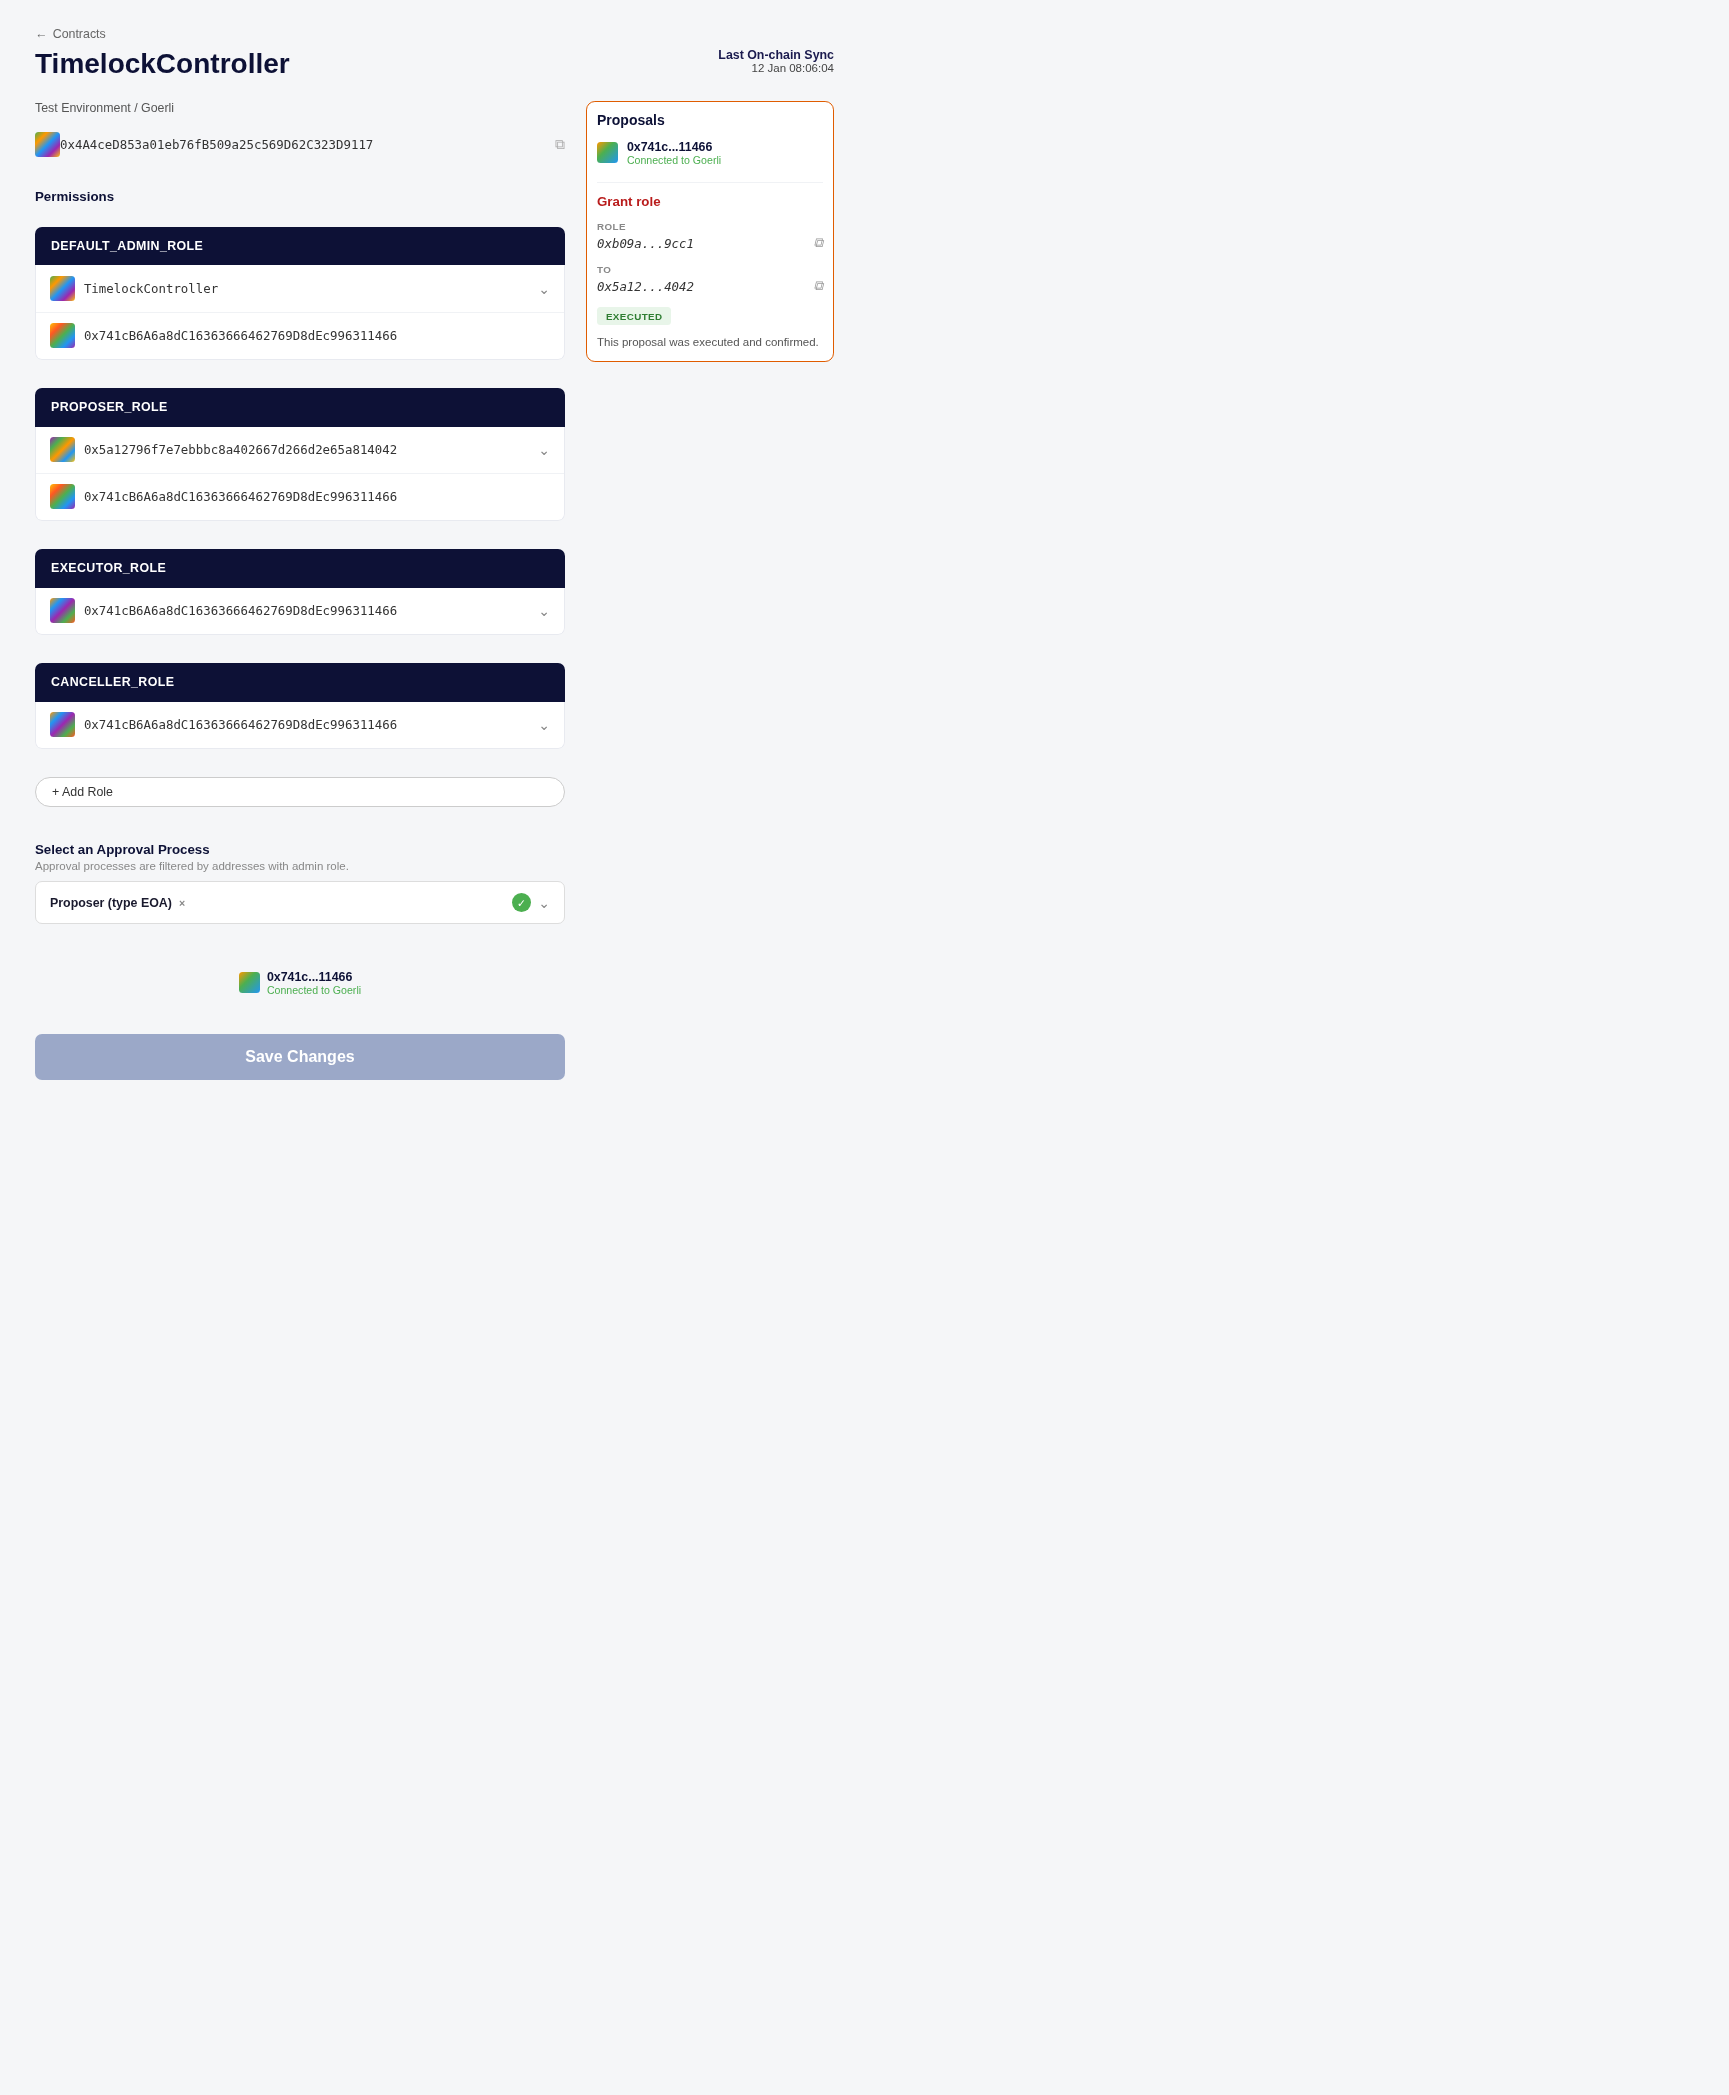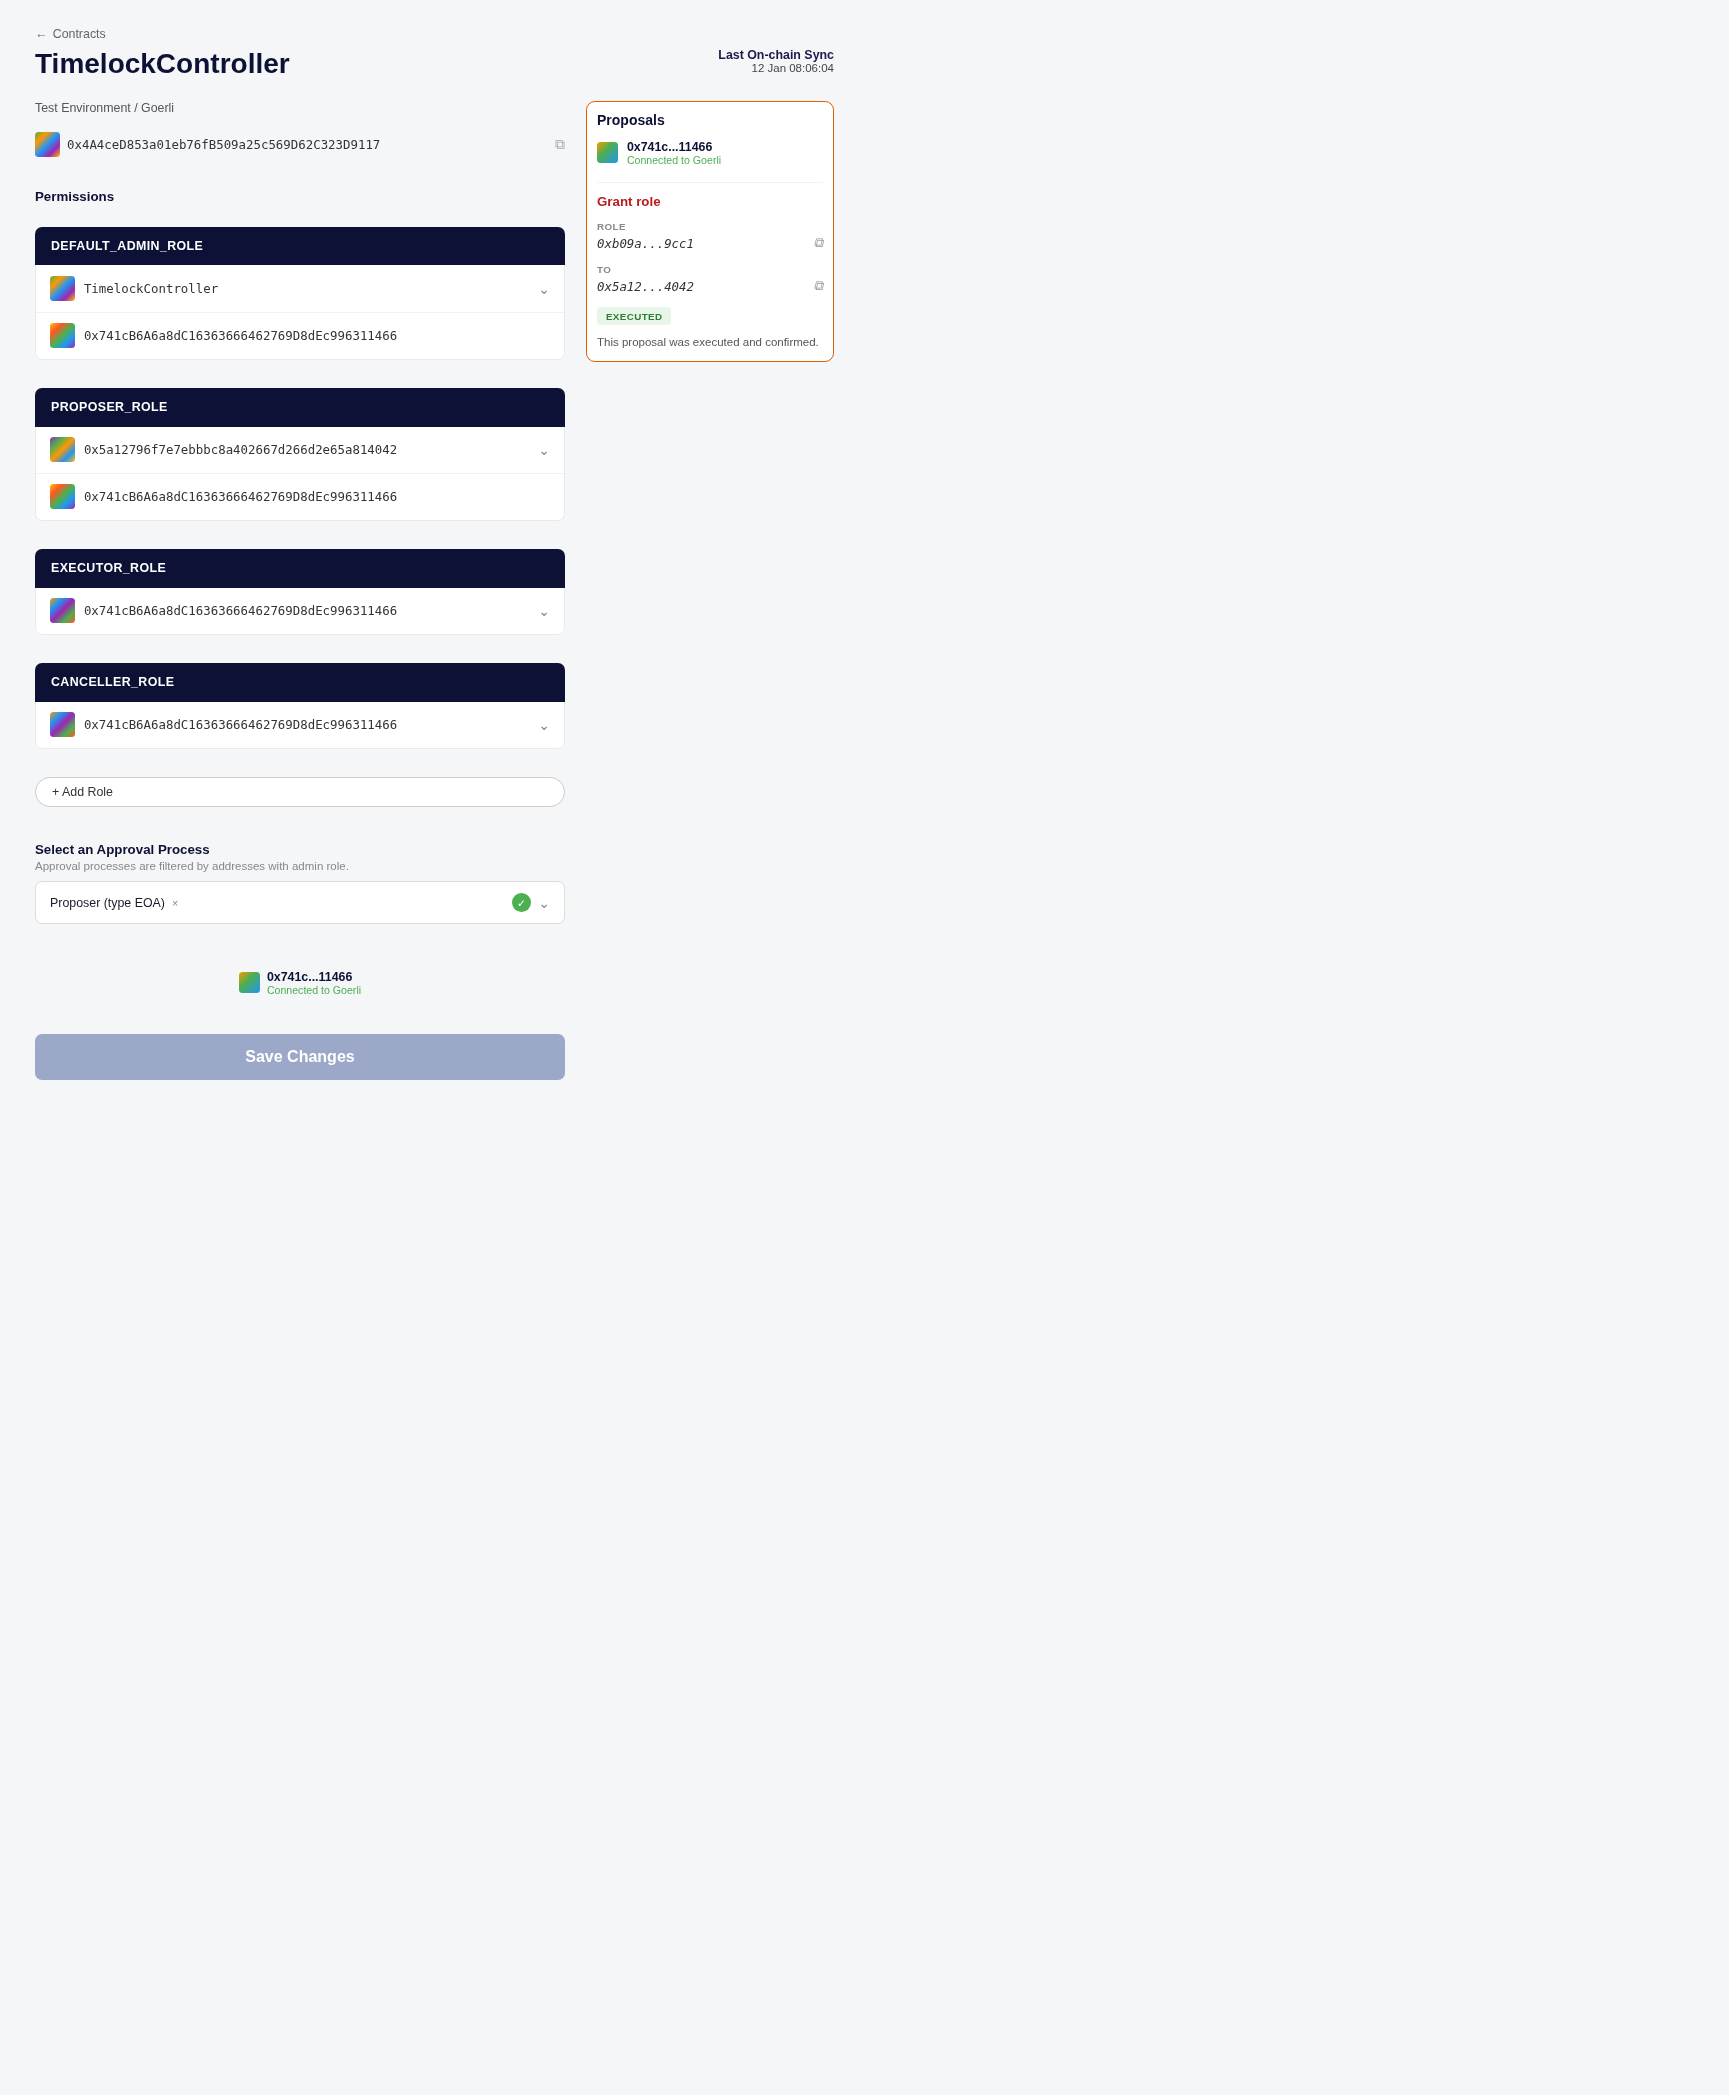--- a/index.html
+++ b/index.html
@@ -66,21 +66,20 @@
       flex-shrink: 0;
     }
     .env-row {
       font-size: 12.4px;
       color: #555;
       margin-bottom: 3.5px;
     }
     .address-row {
       display: flex;
       align-items: center;
-      gap: 7px;
       margin-bottom: 17.7px;
     }
     .address-text {
       font-size: 12.4px;
       color: #333;
       font-family: monospace;
     }
     .copy-icon {
       color: #aaa;
       cursor: pointer;
@@ -162,20 +161,21 @@
       border-radius: 7px;
       padding: 10.6px 14px;
       background: #fff;
       cursor: pointer;
     }
     .approval-select-left {
       display: flex;
       align-items: center;
       gap: 7px;
       font-size: 12.4px;
+      font-weight: bold;
     }
     .tag-close {
       font-size: 10.6px;
       color: #888;
       cursor: pointer;
     }
     .approval-select-right {
       display: flex;
       align-items: center;
       gap: 7px;

